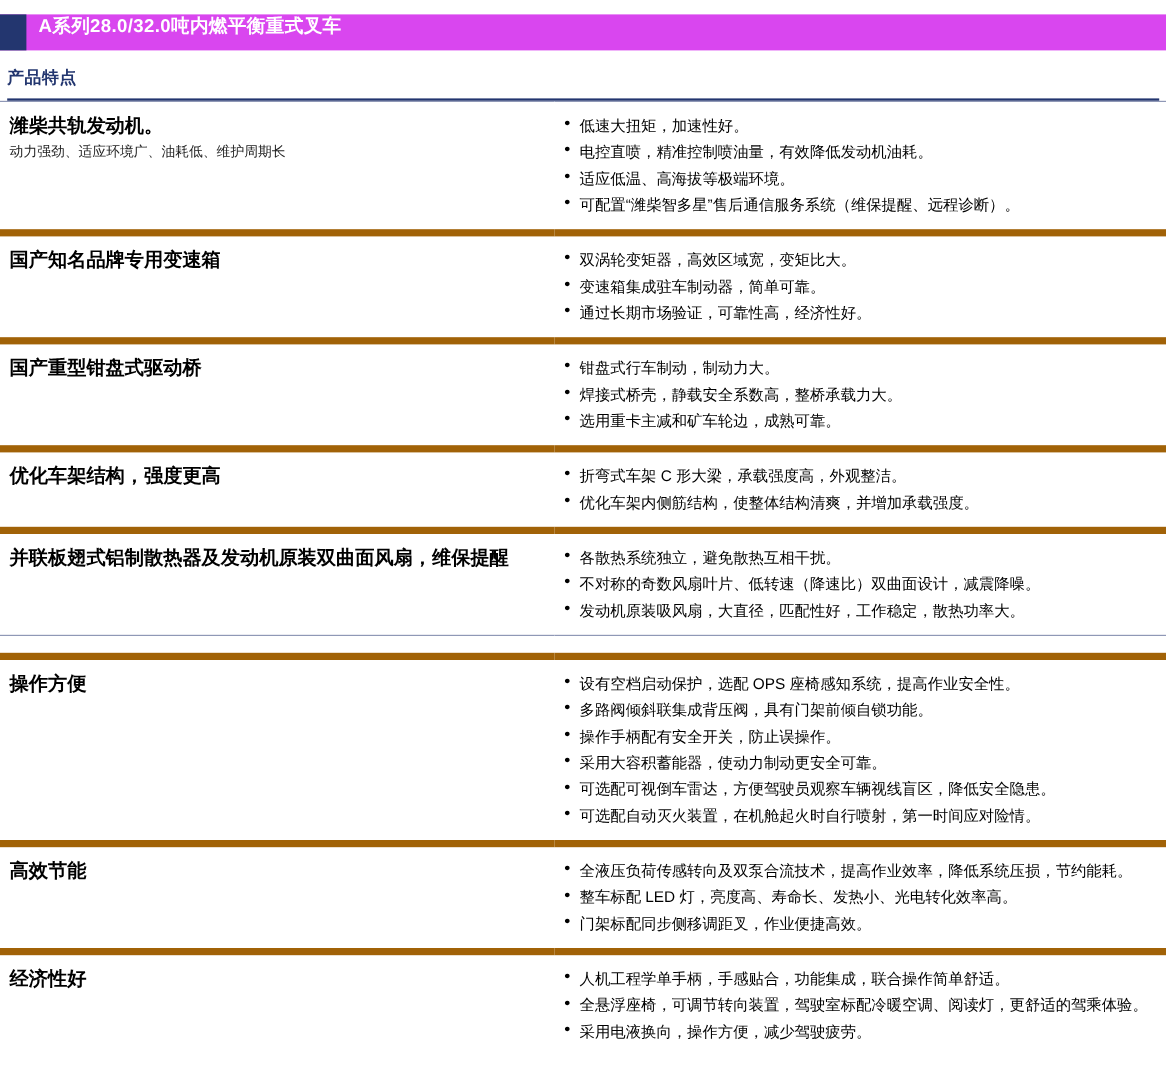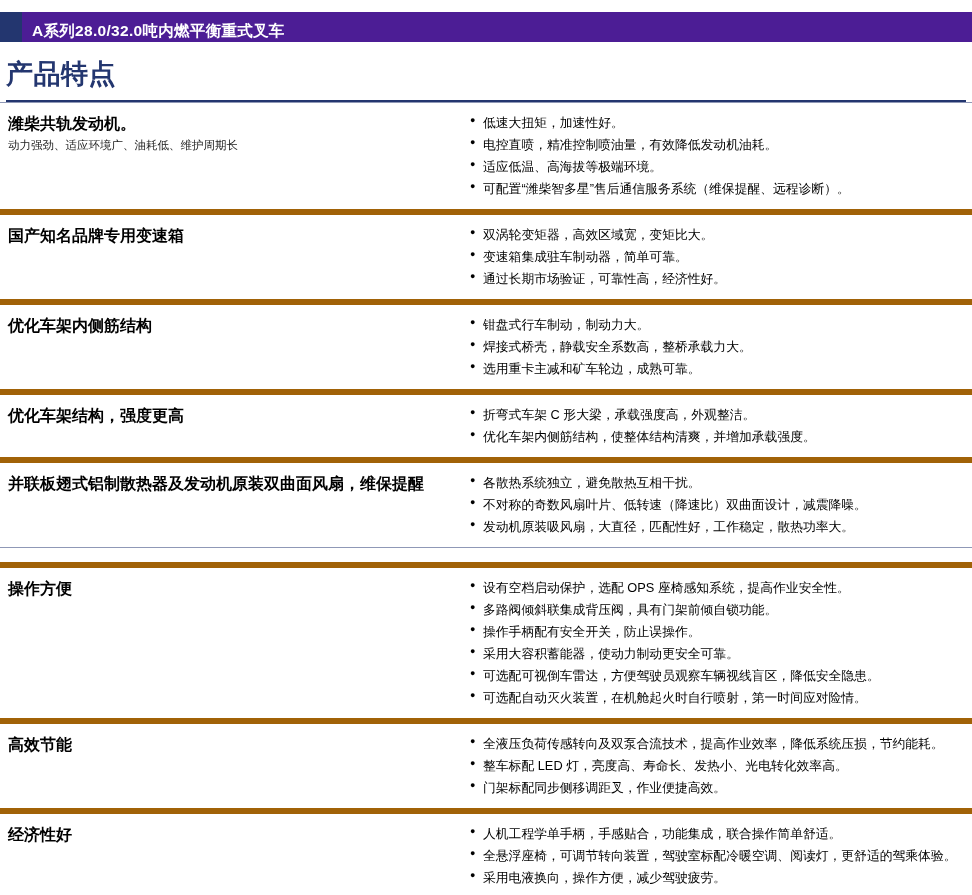--- a/index.html
+++ b/index.html
@@ -18,43 +18,43 @@
     position: relative;
     width: 972px;
     height: 895px;
     box-sizing: border-box;
   }
   
   .header-bar {
     position: relative;
     margin: 12px 0 0 0;
     height: 30px;
-    background: #4c1d95;
+    background: #d946ef;
     display: flex;
-    align-items: flex-end;
+    align-items: flex-start;
   }
   .header-accent {
     width: 22px;
     height: 30px;
     background: #23366f;
   }
   .header-title {
     color: #ffffff;
     font-size: 15.5px;
     font-weight: bold;
     letter-spacing: 0.3px;
     padding-left: 10px;
   }
   
   .section-title-wrap {
     padding: 14px 0 4px 6px;
   }
   .section-title {
     color: #23366f;
-    font-size: 27px;
+    font-size: 14px;
     font-weight: bold;
     letter-spacing: 0.5px;
   }
   .title-rule {
     margin: 4px 6px 0 6px;
     height: 2px;
     background: #23366f;
   }
   
   .intro {
@@ -166,21 +166,21 @@
         <td class="col-right">
           <ul class="pt-list">
             <li>双涡轮变矩器，高效区域宽，变矩比大。</li>
             <li>变速箱集成驻车制动器，简单可靠。</li>
             <li>通过长期市场验证，可靠性高，经济性好。</li>
           </ul>
         </td>
       </tr>
       <tr>
         <td class="col-left">
-          <div class="feat-name">优化车架内侧筋结构</div>
+          <div class="feat-name">国产重型钳盘式驱动桥</div>
         </td>
         <td class="col-right">
           <ul class="pt-list">
             <li>钳盘式行车制动，制动力大。</li>
             <li>焊接式桥壳，静载安全系数高，整桥承载力大。</li>
             <li>选用重卡主减和矿车轮边，成熟可靠。</li>
           </ul>
         </td>
       </tr>
       <tr>

